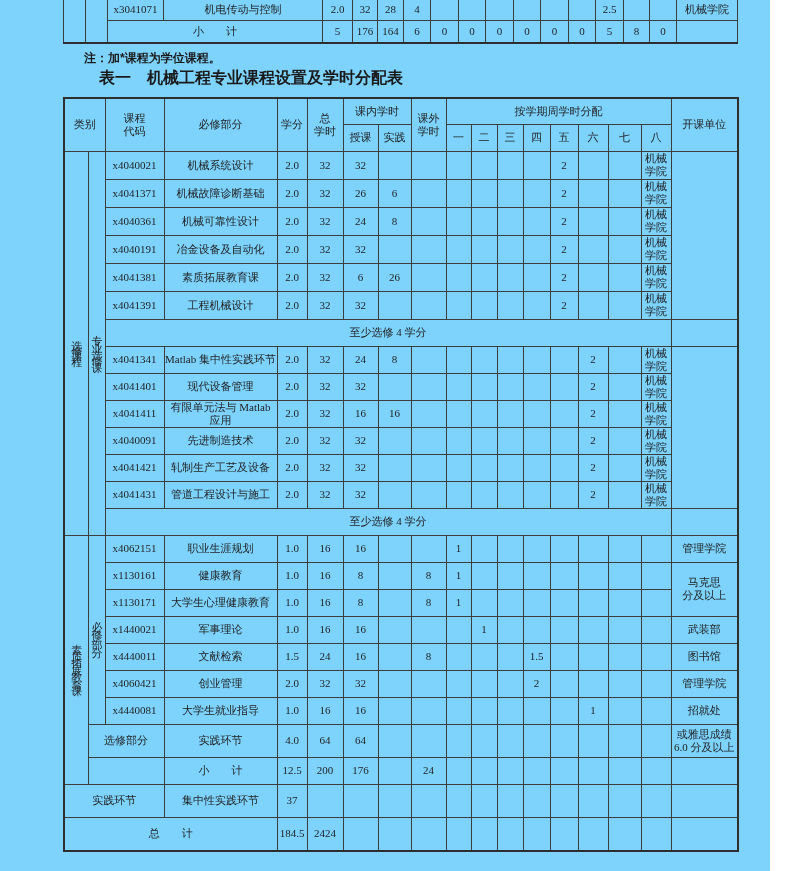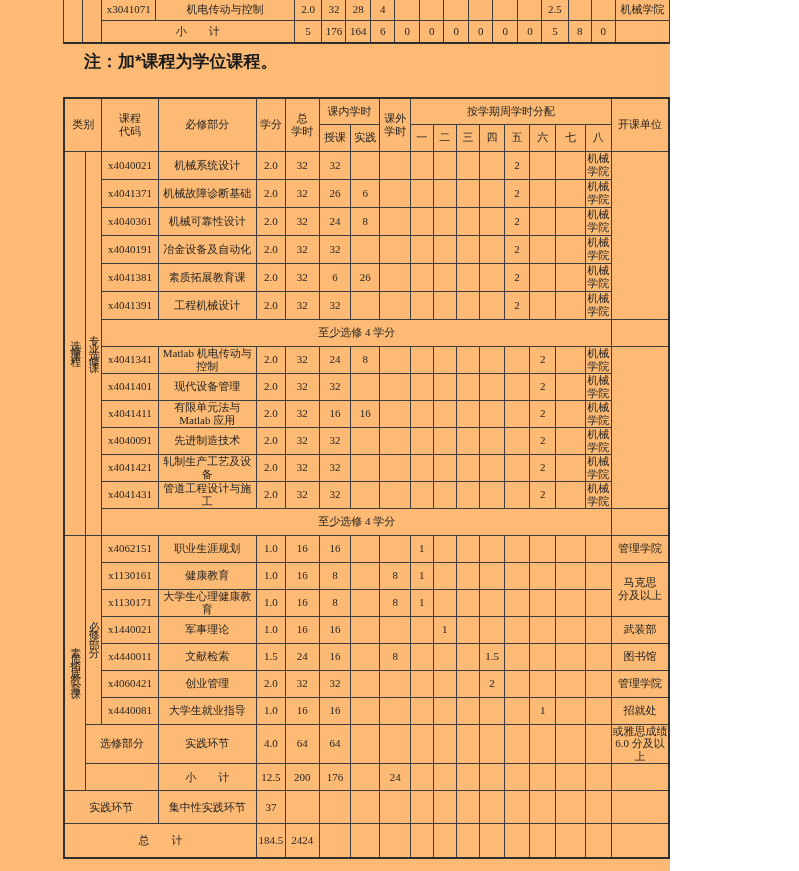--- a/index.html
+++ b/index.html
@@ -1,30 +1,30 @@
 <!DOCTYPE html>
 <html><head>
 <meta charset="utf-8">
 <style>
   html,body{margin:0;padding:0;background:#fff;}
-  .page{position:relative;width:670px;height:871px;background:#fdba74;overflow:hidden;
+  .page{position:relative;width:770px;height:871px;background:#7dd3fc;overflow:hidden;
         font-family:"Liberation Serif","DejaVu Serif",serif;color:#1a1a1a;}
   table.tbl{border-collapse:collapse;table-layout:fixed;position:absolute;left:63px;}
   table.tbl td{border:1px solid #3d3d3d;font-size:11px;text-align:center;vertical-align:middle;
                padding:0;overflow:hidden;line-height:1.18;color:#1f1f1f;}
   table.top{top:-1px;border-top:none;border-bottom:2px solid #2e2e2e;}
   table.top td{border-top:none;}
   table.main{top:97px;border:2px solid #2e2e2e;}
   td.name{text-align:left;padding-left:5px;}
   .vert{writing-mode:vertical-lr;text-orientation:upright;margin:0 auto;line-height:1;}
   .ls6{letter-spacing:6px;}
   .ls7{letter-spacing:7px;}
   .ls9{letter-spacing:9px;}
   .small{font-size:10px;}
-  .note{position:absolute;left:84px;top:50px;font-size:17px;font-weight:bold;
+  .note{position:absolute;left:84px;top:50px;font-size:12px;font-weight:bold;
         font-family:"Liberation Sans","DejaVu Sans",sans-serif;}
   .title{position:absolute;left:99px;top:68px;font-size:16px;font-weight:bold;
         font-family:"Liberation Sans","DejaVu Sans",sans-serif;}
 </style>
 </head>
 <body>
 
 <div class="page">
 
   <table class="tbl top">
@@ -83,20 +83,21 @@
       <td>0</td>
       <td>5</td>
       <td>8</td>
       <td>0</td>
       <td></td>
     </tr>
   </tbody>
     </table>
 
   <div class="note">注：加*课程为学位课程。</div>
+  <div class="title">表一　机械工程专业课程设置及学时分配表</div>
 
   <table class="tbl main">
     <colgroup>
       <col style="width:24px">
         <col style="width:17px">
         <col style="width:59px">
         <col style="width:113px">
       <col style="width:30px">
         <col style="width:36px">
         <col style="width:35px">
@@ -255,21 +256,21 @@
           <td></td>
       <td>机械学院</td>
     </tr>
     <tr style="height:27px">
       <td colspan="15">至少选修 4 学分</td>
       <td></td>
     </tr>
 
     <tr style="height:27px">
       <td>x4041341</td>
-      <td class="name">Matlab 机电传动与控制</td>
+      <td class="name">Matlab 集中性实践环节</td>
       <td>2.0</td>
       <td>32</td>
       <td>24</td>
       <td>8</td>
       <td></td>
       <td></td>
           <td></td>
           <td></td>
           <td></td>
           <td></td>

